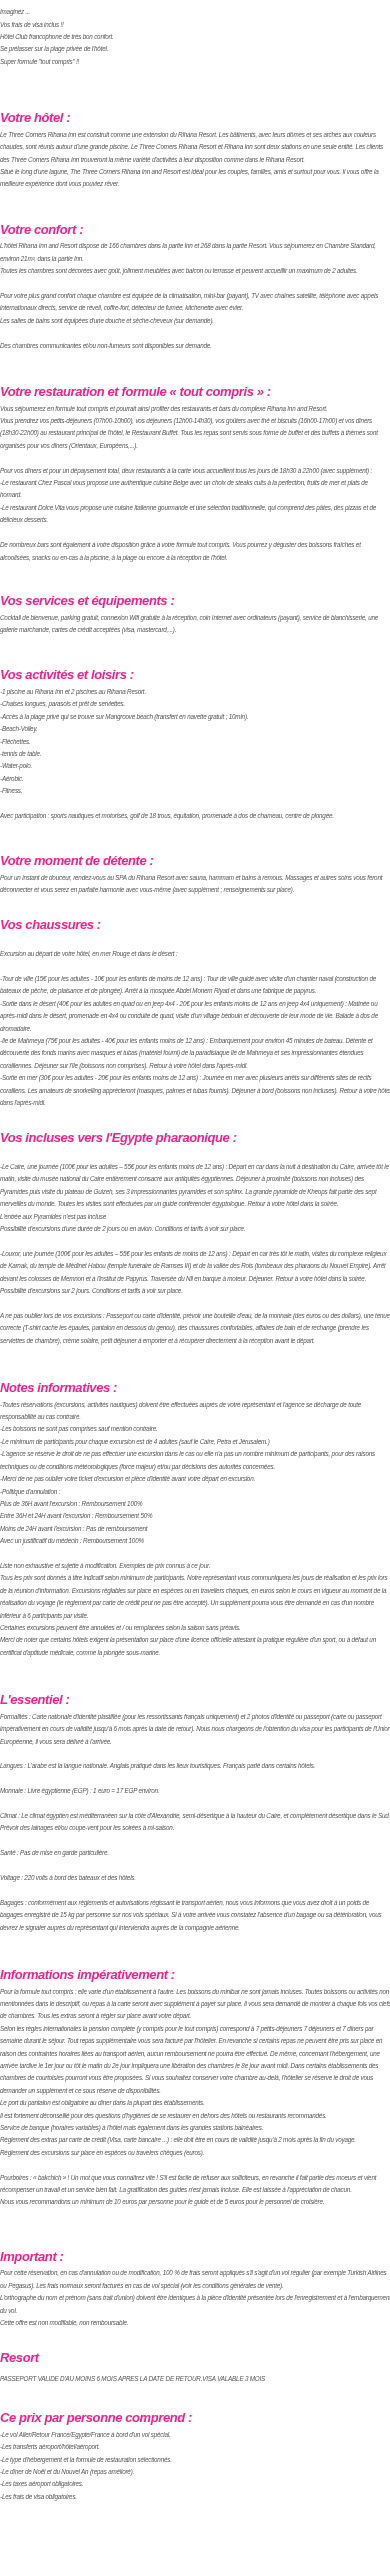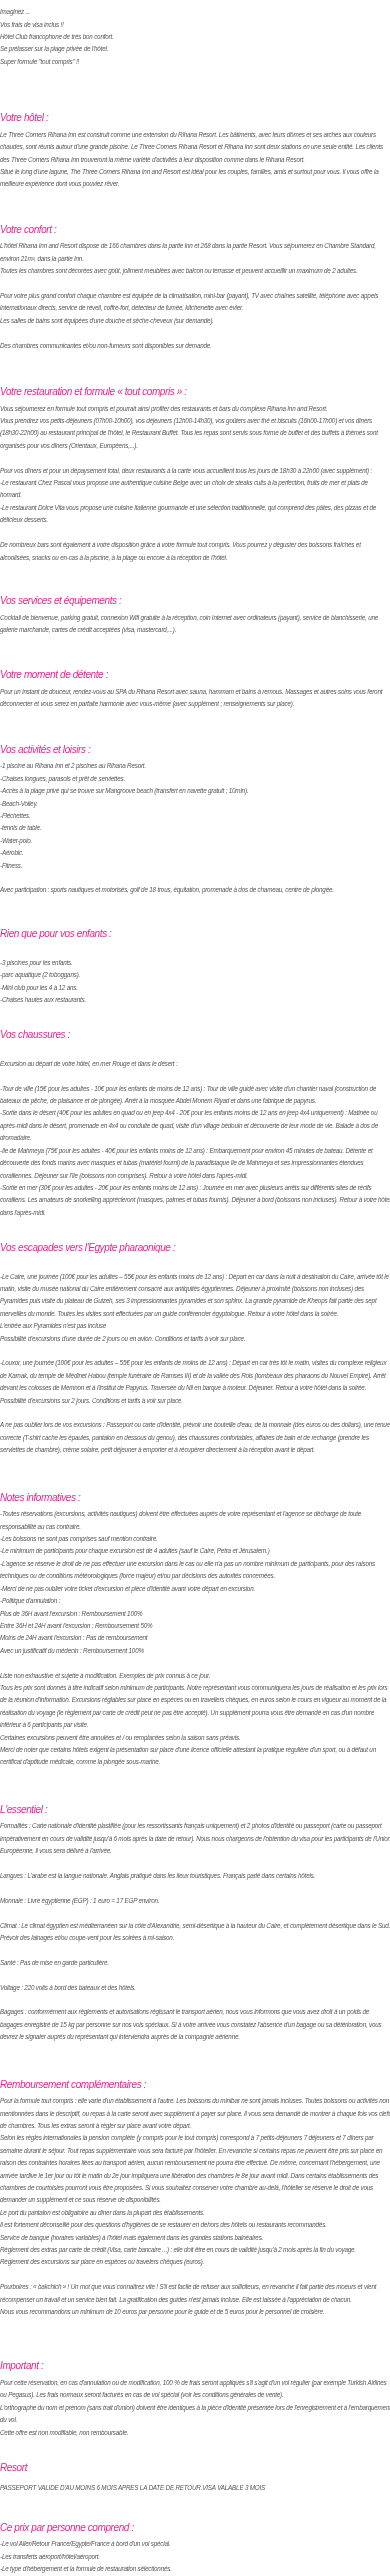--- a/index.html
+++ b/index.html
@@ -12,23 +12,23 @@
     line-height: 12.4px;
     letter-spacing: -0.2px;
   }
   .page { padding: 0; }
   .intro { padding-top: 6.2px; }
   .line { display: block; min-height: 12.4px; }
   .gap { height: 12.4px; }
   h2.section-title {
     font-family: "Liberation Sans", sans-serif;
     font-style: italic;
-    font-weight: normal;
+    font-weight: bold;
     color: #f0238c;
-    font-size: 10px;
+    font-size: 13px;
     letter-spacing: -0.4px;
     margin: 0;
     padding: 0;
     line-height: 20.6px;
   }
   .section { margin-top: 20.6px; }
   p.para { margin: 0; }
   .spacer-block { height: 12.4px; }
 </style>
 </head>
@@ -72,61 +72,53 @@
     <div class="gap"></div>
     <p class="para">De nombreux bars sont également à votre disposition grâce à votre formule tout compris. Vous pourrez y déguster des boissons fraîches et alcoolisées, snacks ou en-cas à la piscine, à la plage ou encore à la réception de l'hôtel.</p>
   </div>
 
   <div class="section" style="margin-top:27px">
     <h2 class="section-title">Vos services et équipements :</h2>
     <p class="para">Cocktail de bienvenue, parking gratuit, connexion Wifi gratuite à la réception, coin Internet avec ordinateurs (payant), service de blanchisserie, une galerie marchande, cartes de crédit acceptées (visa, mastercard,...).</p>
   </div>
 
   <div class="section" style="margin-top:29px">
-    <h2 class="section-title">Votre moment de détente :</h2>
-    <p class="para">Pour un instant de douceur, rendez-vous au SPA du Rihana Resort avec sauna, hammam et bains à remous. Massages et autres soins vous feront déconnecter et vous serez en parfaite harmonie avec vous-même (avec supplément ; renseignements sur place).</p>
-  </div>
-
-  <div class="section" style="margin-top:29px">
     <h2 class="section-title">Vos activités et loisirs :</h2>
     <span class="line">-1 piscine au Rihana Inn et 2 piscines au Rihana Resort.</span>
     <span class="line">-Chaises longues, parasols et prêt de serviettes.</span>
     <span class="line">-Accès à la plage privé qui se trouve sur Mangroove beach (transfert en navette gratuit ; 10min).</span>
     <span class="line">-Beach-Volley.</span>
     <span class="line">-Fléchettes.</span>
     <span class="line">-tennis de table.</span>
     <span class="line">-Water-polo.</span>
     <span class="line">-Aérobic.</span>
     <span class="line">-Fitness.</span>
     <div class="gap"></div>
     <p class="para">Avec participation : sports nautiques et motorisés, golf de 18 trous, équitation, promenade à dos de chameau, centre de plongée.</p>
   </div>
 
-  <div class="section" style="margin-top:27px">
-    <h2 class="section-title">Rien que pour vos enfants :</h2>
-    <div class="spacer-block"></div>
-    <span class="line">-3 piscines pour les enfants.</span>
-    <span class="line">-parc aquatique (2 toboggans).</span>
-    <span class="line">-Mini club pour les 4 à 12 ans.</span>
-    <span class="line">-Chaises hautes aux restaurants.</span>
-  </div>
+  <div class="section" style="margin-top:29px">
+    <h2 class="section-title">Votre moment de détente :</h2>
+    <p class="para">Pour un instant de douceur, rendez-vous au SPA du Rihana Resort avec sauna, hammam et bains à remous. Massages et autres soins vous feront déconnecter et vous serez en parfaite harmonie avec vous-même (avec supplément ; renseignements sur place).</p>
+  </div>
+
 
   <div class="section" style="margin-top:18.5px">
     <h2 class="section-title">Vos chaussures :</h2>
     <div class="spacer-block"></div>
     <p class="para">Excursion au départ de votre hôtel, en mer Rouge et dans le désert :</p>
     <div class="gap"></div>
     <p class="para">-Tour de ville (15€ pour les adultes - 10€ pour les enfants de moins de 12 ans) : Tour de ville guidé avec visite d'un chantier naval (construction de bateaux de pêche, de plaisance et de plongée). Arrêt à la mosquée Abdel Monem Riyad et dans une fabrique de papyrus.</p>
     <p class="para">-Sortie dans le désert (40€ pour les adultes en quad ou en jeep 4x4 - 20€ pour les enfants moins de 12 ans en jeep 4x4 uniquement) : Matinée ou après-midi dans le désert, promenade en 4x4 ou conduite de quad, visite d'un village bédouin et découverte de leur mode de vie. Balade à dos de dromadaire.</p>
     <p class="para">-Ile de Mahmeya (75€ pour les adultes - 40€ pour les enfants moins de 12 ans) : Embarquement pour environ 45 minutes de bateau. Détente et découverte des fonds marins avec masques et tubas (matériel fourni) de la paradisiaque île de Mahmeya et ses impressionnantes étendues coralliennes. Déjeuner sur l'île (boissons non comprises). Retour à votre hôtel dans l'après-midi.</p>
     <p class="para">-Sortie en mer (30€ pour les adultes - 20€ pour les enfants moins de 12 ans) : Journée en mer avec plusieurs arrêts sur différents sites de récifs coralliens. Les amateurs de snorkelling apprécieront (masques, palmes et tubas fournis). Déjeuner à bord (boissons non incluses). Retour à votre hôtel dans l'après-midi.</p>
   </div>
 
   <div class="section" style="margin-top:18.5px">
-    <h2 class="section-title">Vos escapades vers l'Egypte pharaonique :</h2>
+    <h2 class="section-title">Vos incluses vers l'Egypte pharaonique :</h2>
     <div class="spacer-block"></div>
     <p class="para">-Le Caire, une journée (100€ pour les adultes – 55€ pour les enfants moins de 12 ans) : Départ en car dans la nuit à destination du Caire, arrivée tôt le matin, visite du musée national du Caire entièrement consacré aux antiquités égyptiennes. Déjeuner à proximité (boissons non incluses) des Pyramides puis visite du plateau de Guizeh, ses 3 impressionnantes pyramides et son sphinx. La grande pyramide de Kheops fait partie des sept merveilles du monde. Toutes les visites sont effectuées par un guide conférencier égyptologue. Retour à votre hôtel dans la soirée.</p>
     <p class="para">L'entrée aux Pyramides n'est pas incluse</p>
     <p class="para">Possibilité d'excursions d'une durée de 2 jours ou en avion. Conditions et tarifs à voir sur place.</p>
     <div class="gap"></div>
     <p class="para">-Louxor, une journée (100€ pour les adultes – 55€ pour les enfants de moins de 12 ans) : Départ en car très tôt le matin, visites du complexe religieux de  Karnak, du temple de   Médinet Habou (temple funéraire de Ramses III) et de la vallée des Rois (tombeaux des pharaons du Nouvel Empire). Arrêt devant les colosses de Memnon et à l'institut de Papyrus. Traversée du Nil en barque à moteur. Déjeuner. Retour à votre hôtel dans la soirée.</p>
     <p class="para">Possibilité d'excursions sur 2 jours. Conditions et tarifs à voir sur place.</p>
     <div class="gap"></div>
     <p class="para">A ne pas oublier lors de vos excursions : Passeport ou carte d'identité, prévoir une bouteille d'eau, de la monnaie (des euros ou des dollars), une tenue correcte (T-shirt cache les épaules, pantalon en dessous du genou), des chaussures confortables, affaires  de bain et de rechange (prendre les serviettes de chambre), crème solaire, petit déjeuner à emporter et à récupérer directement à la réception avant le départ.</p>
   </div>
@@ -161,21 +153,21 @@
     <p class="para">Climat : Le climat égyptien est méditerranéen sur la côte d'Alexandrie, semi-désertique à la hauteur du Caire, et complètement désertique dans le Sud. Prévoir des lainages et/ou coupe-vent pour les soirées à mi-saison.</p>
     <div class="gap"></div>
     <p class="para">Santé : Pas de mise en garde particulière.</p>
     <div class="gap"></div>
     <p class="para">Voltage : 220 volts à bord des bateaux et des hôtels.</p>
     <div class="gap"></div>
     <p class="para">Bagages : conformément aux règlements et autorisations régissant le transport aérien, nous vous informons que vous avez droit à un poids de bagages enregistré de 15 kg par personne sur nos vols spéciaux. Si à votre arrivée vous constatez l'absence d'un bagage ou sa détérioration, vous devrez le signaler auprès du représentant qui interviendra auprès de la compagnie aérienne.</p>
   </div>
 
   <div class="section" style="margin-top:31px">
-    <h2 class="section-title">Remboursement complémentaires :</h2>
+    <h2 class="section-title">Informations impérativement :</h2>
     <p class="para">Pour la formule tout compris : elle varie d'un établissement à l'autre. Les boissons du minibar ne sont jamais incluses. Toutes boissons ou activités non mentionnées dans le descriptif, ou repas à la carte seront avec supplément à payer sur place. Il vous sera demandé de montrer à chaque fois vos clefs de chambres. Tous les extras seront à régler sur place avant votre départ.</p>
     <p class="para">Selon les règles internationales la pension complète (y compris pour le tout compris) correspond à 7 petits-déjeuners 7 déjeuners et 7 dîners par semaine durant le séjour. Tout repas supplémentaire vous sera facturé par l'hôtelier. En revanche si certains repas ne peuvent être pris sur place en raison des contraintes horaires liées au transport aérien, aucun remboursement ne pourra être effectué. De même, concernant l'hébergement, une arrivée tardive le 1er jour ou tôt le matin du 2e jour impliquera une libération des chambres le 8e jour avant midi. Dans certains établissements des chambres de courtoisies pourront vous être proposées. Si vous souhaitez conserver votre chambre au-delà, l'hôtelier se réserve le droit de vous demander un supplément et ce sous réserve de disponibilités.</p>
     <p class="para">Le port du pantalon est obligatoire au dîner dans la plupart des établissements.</p>
     <p class="para">Il est fortement déconseillé pour des questions d'hygiènes de se restaurer en dehors des hôtels ou restaurants recommandés.</p>
     <p class="para">Service de banque (horaires variables) à l'hôtel mais également dans les grandes stations balnéaires.</p>
     <p class="para">Règlement des extras par carte de crédit (Visa, carte bancaire ...) : elle doit être en cours de validité jusqu'à 2 mois après la fin du voyage.</p>
     <p class="para">Règlement des excursions sur place en espèces ou travelers chèques (euros).</p>
     <div class="gap"></div>
     <p class="para">Pourboires : « bakchich » ! Un mot que vous connaîtrez vite ! S'il est facile de refuser aux solliciteurs, en revanche il fait partie des moeurs et vient récompenser un travail et un service bien fait. La gratification des guides n'est jamais incluse. Elle est laissée à l'appréciation de chacun.</p>
     <p class="para">Nous vous recommandons un minimum de 10 euros par personne pour le guide et de 5 euros pour le personnel de croisière.</p>

